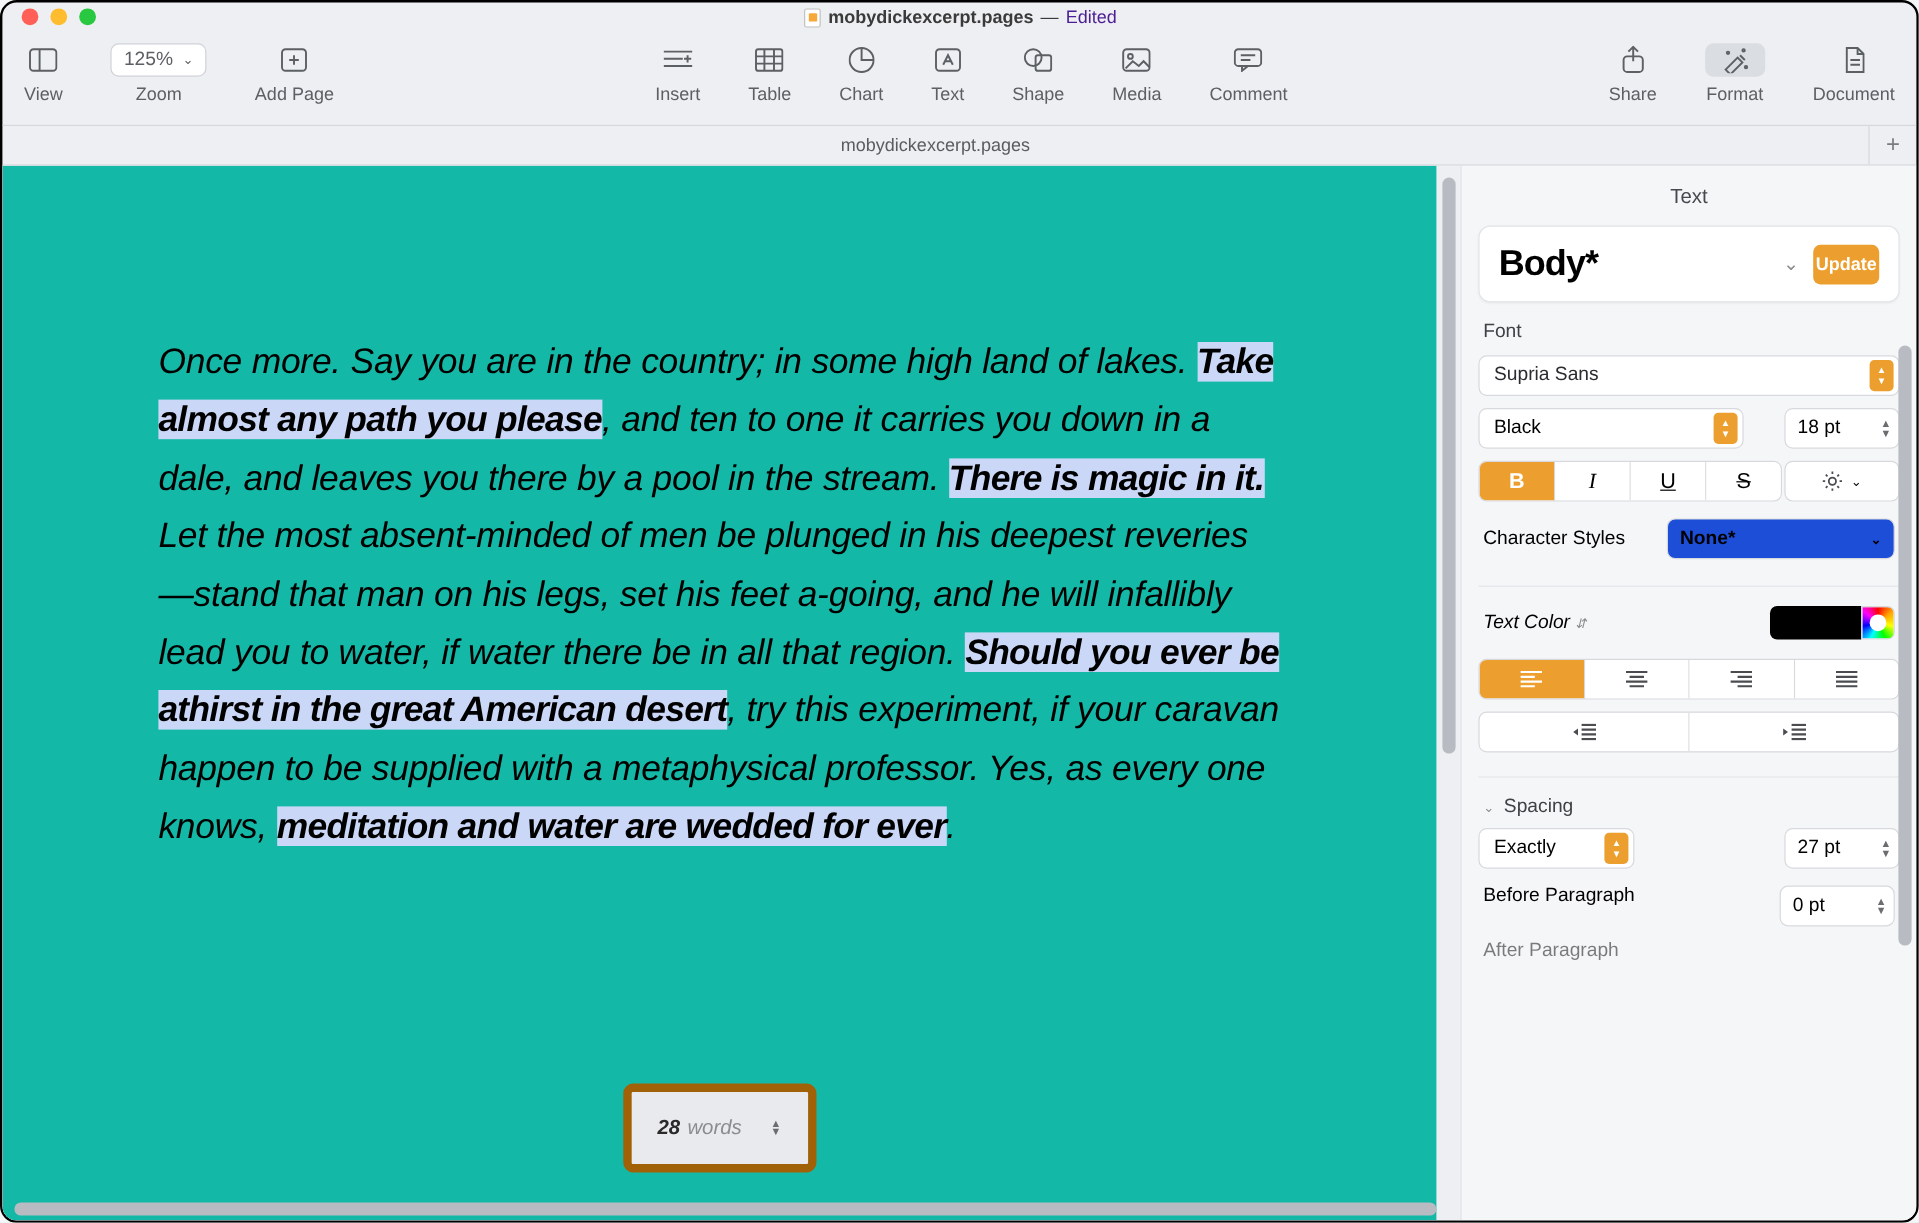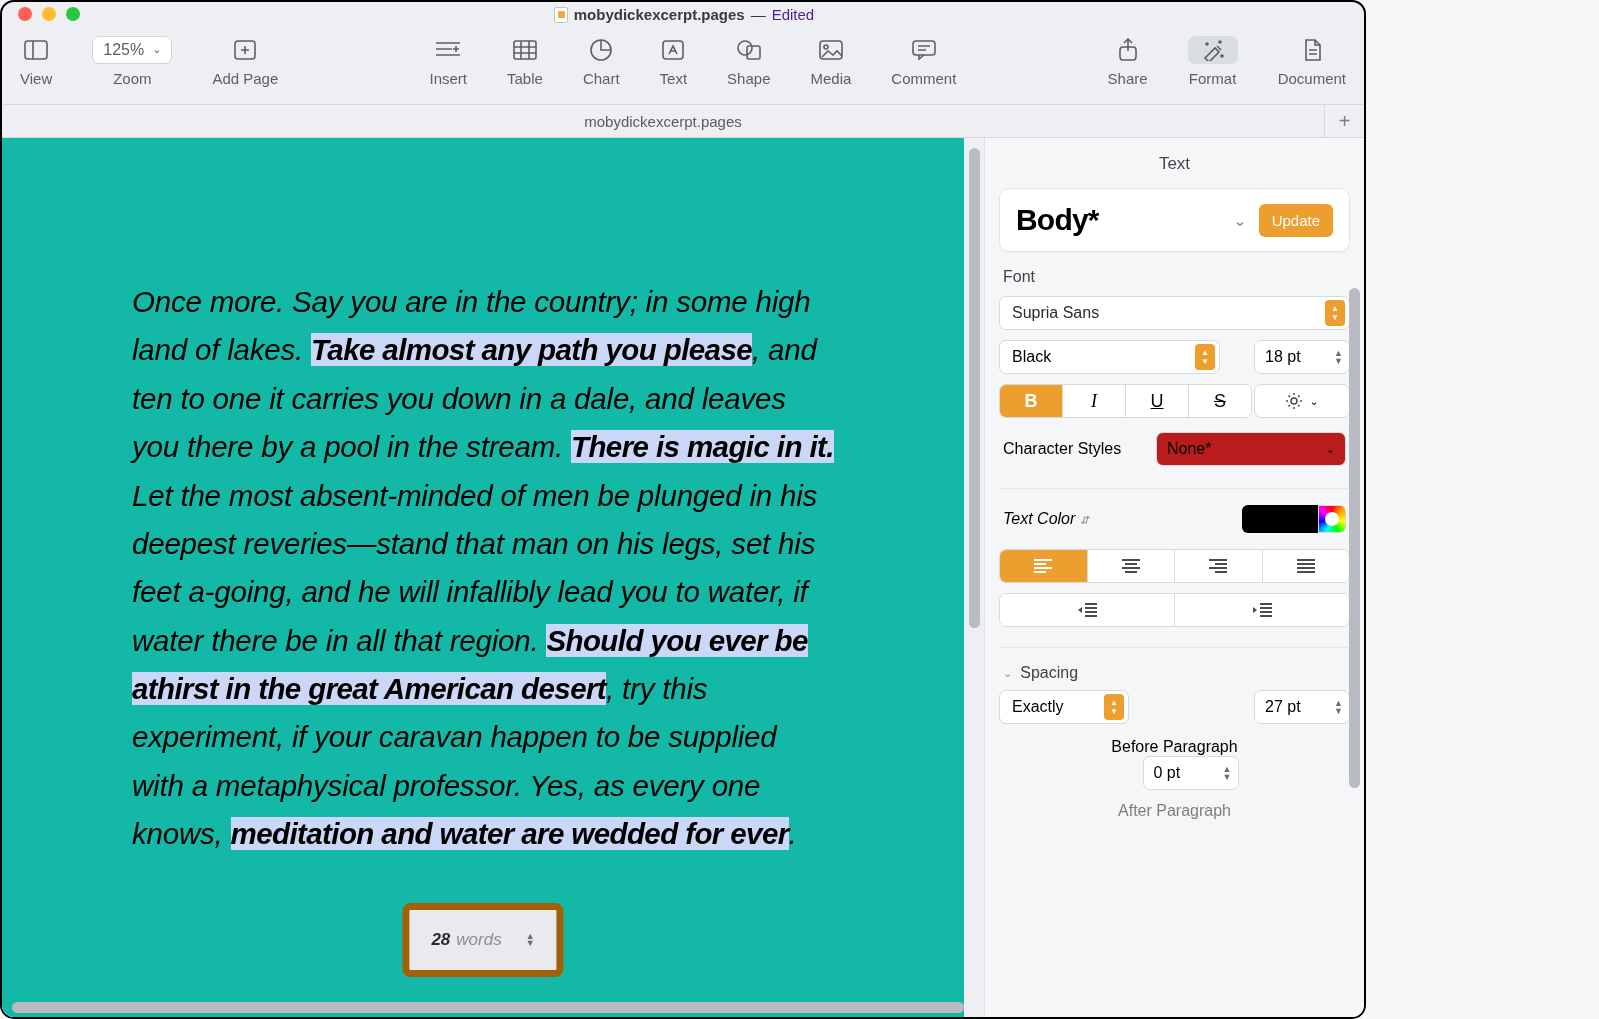--- a/index.html
+++ b/index.html
@@ -1,17 +1,17 @@
 <!DOCTYPE html>
 <html><head>
 <meta charset="utf-8">
 <style>
   * { box-sizing: border-box; margin: 0; padding: 0; }
   html, body { width: 1599px; height: 1019px; font-family: -apple-system, BlinkMacSystemFont, "Helvetica Neue", Arial, sans-serif; background: #f5f6f8; overflow: hidden; }
-  .window { width: 1366px; height: 1019px; border: 2.5px solid #000; border-radius: 14px; background: #edeff2; display: flex; flex-direction: column; overflow: hidden; }
+  .window { width: 1599px; height: 1019px; border: 2.5px solid #000; border-radius: 14px; background: #edeff2; display: flex; flex-direction: column; overflow: hidden; }
 
   .titlebar { height: 24px; display: flex; align-items: center; padding: 0 16px; gap: 10px; }
   .traffic { display: flex; gap: 10px; }
   .dot { width: 14px; height: 14px; border-radius: 50%; }
   .dot.red { background:#ff5f57;} .dot.yellow{background:#febc2e;} .dot.green{background:#28c840;}
   .title { flex: 1; text-align: center; font-size: 15px; color:#3a3a3a; display:flex; justify-content:center; gap:6px;}
   .title .edited{ color:#4c1d95;}
   .doc-ico{ width:14px; height:16px; background:linear-gradient(#fff,#fff); border:1px solid #c3c3c3; border-radius:2px; display:inline-block; position:relative; top:1px;}
   .doc-ico::after{content:""; position:absolute; left:3px; top:3px; width:7px; height:7px; background:#f7a83b; border-radius:1px;}
 
@@ -40,21 +40,21 @@
   .words-pill{ position:absolute; left:50%; transform:translateX(-50%); bottom:40px; background:#e8eaee; border:7px solid #a16207; border-radius:8px; padding:20px 22px; font-size:17px; color:#8a8c90; display:flex; align-items:center; gap:6px;}
   .words-pill b{ color:#2a2a2a; font-weight:700;}
   .stepper-sm{ margin-left:18px; display:flex; flex-direction:column; line-height:7px; font-size:9px; color:#6a6c70;}
 
   .inspector{ width:380px; background:#f5f6f8; border-left:1px solid #e0e2e6; display:flex; flex-direction:column; position:relative;}
   .ins-title{ text-align:center; font-size:17px; color:#46494d; padding:16px 0 14px 0;}
   .card{ margin:0 14px 16px 14px; background:#fff; border:1px solid #e2e4e8; border-radius:10px; padding:14px 16px; display:flex; align-items:center; justify-content:space-between; box-shadow:0 1px 2px rgba(0,0,0,0.04);}
   .style-name{ font-size:30px; font-weight:900; letter-spacing:-0.8px;}
   .card-right{ display:flex; align-items:center; gap:12px;}
   .chev-dn{ color:#8a8c90;}
-  .btn-orange{ background:#ec9f2e; color:#fff; border:none; border-radius:6px; padding:8px 13px; font-size:15px; font-weight:400;}
+  .btn-orange{ background:#ec9f2e; color:#fff; border:none; border-radius:6px; padding:8px 2px; font-size:15px; font-weight:700;}
   .seg{ margin:0 14px 18px 14px; display:flex; border:1px solid #d7d9dd; border-radius:8px; overflow:hidden; height:34px;}
   .seg > div{ flex:1; display:flex; align-items:center; justify-content:center; font-size:16px; color:#3d3f43; border-right:1px solid #d7d9dd;}
   .seg > div:last-child{border-right:none;}
   .seg .active{ background:#fff; font-weight:500;}
   .seg :not(.active){ background:#eceef1;}
   .sec-label{ margin:0 18px 10px 18px; font-size:16px; color:#3f4145;}
   .select{ margin:0 14px 10px 14px; height:34px; border:1px solid #d7d9dd; border-radius:7px; background:#fff; display:flex; align-items:center; padding:0 4px 0 12px; font-size:16px; color:#2a2c30; justify-content:space-between;}
   .orange-step{ width:20px; background:#ec9f2e; border-radius:4px; display:flex; flex-direction:column; align-items:center; justify-content:center; height:26px; color:#fff; font-size:8px; line-height:8px; gap:1px;}
   .row{ margin:0 14px 10px 14px; display:flex; gap:2px;}
   .mini-select{ flex:1; height:34px; border:1px solid #d7d9dd; border-radius:7px; background:#fff; display:flex; align-items:center; padding:0 4px 0 12px; font-size:16px; justify-content:space-between;}
@@ -62,39 +62,39 @@
   .grey-step{ display:flex; flex-direction:column; font-size:9px; line-height:8px; color:#6a6c70; padding:0 4px;}
   .bius{ display:flex; height:34px; border:1px solid #d7d9dd; border-radius:7px; overflow:hidden; flex:1;}
   .bius > div{ flex:1; display:flex; align-items:center; justify-content:center; font-size:18px; border-right:1px solid #d7d9dd; background:#fff;}
   .bius > div:last-child{border-right:none;}
   .bius .on{ background:#ec9f2e; color:#fff; font-weight:800;}
   .italic{font-style:italic; font-family:Georgia,serif;}
   .uline{text-decoration:underline;}
   .strk{text-decoration:line-through;}
   .gear-btn{ width:96px; height:34px; border:1px solid #d7d9dd; border-radius:7px; background:#fff; display:flex; align-items:center; justify-content:center; gap:6px;}
   .char-row{ margin:4px 18px 16px 18px; display:flex; align-items:center; justify-content:space-between; font-size:16px;}
-  .char-sel{ width:190px; height:34px; border:1px solid #d7d9dd; border-radius:7px; background:#b91c1c; display:flex; align-items:center; padding:0 10px; justify-content:space-between; font-size:16px;}
+  .char-sel{ width:190px; height:34px; border:1px solid #d7d9dd; border-radius:7px; background:#1d4ed8; display:flex; align-items:center; padding:0 10px; justify-content:space-between; font-size:16px;font-weight:bold;}
   .divider{ margin:6px 14px 16px 14px; height:1px; background:#e4e6ea;}
   .color-row{ margin:0 18px 16px 18px; display:flex; align-items:center; justify-content:space-between; font-size:16px;font-style:italic;}
   .color-ctrl{ display:flex; align-items:center; gap:0;}
   .swatch{ width:76px; height:28px; background:#000; border-radius:6px 0 0 6px;}
   .wheel{ width:28px; height:28px; border-radius:0 6px 6px 0; background:conic-gradient(red,orange,yellow,lime,cyan,blue,magenta,red); border:1px solid #d7d9dd; position:relative;}
   .wheel::after{content:"";position:absolute;left:6px;top:6px;width:14px;height:14px;border-radius:50%;background:#fff;}
   .align{ display:flex; height:34px; border:1px solid #d7d9dd; border-radius:7px; overflow:hidden; margin:0 14px 10px 14px;}
   .align > div{ flex:1; border-right:1px solid #d7d9dd; background:#fff; display:flex; align-items:center; justify-content:center;}
   .align > div:last-child{border-right:none;}
   .align .on{ background:#ec9f2e; }
   .align svg{ color:#4a4c50;}
   .align .on svg{ color:#fff;}
   .indent{ display:flex; height:34px; border:1px solid #d7d9dd; border-radius:7px; overflow:hidden; margin:0 14px 14px 14px;}
   .indent > div{ flex:1; border-right:1px solid #d7d9dd; background:#fff; display:flex; align-items:center; justify-content:center;}
   .indent > div:last-child{border-right:none;}
   .disc{ margin:0 18px 8px 18px; display:flex; align-items:center; gap:8px; font-size:16px; color:#3f4145;}
   .caret-sm{ font-size:11px; color:#8a8c90;}
-  .sp-row{ margin:4px 18px 8px 18px; display:flex; align-items:center; justify-content:space-between; font-size:16px;flex-direction:column;}
+  .sp-row{ margin:4px 18px 8px 18px; display:flex; align-items:flex-start; justify-content:space-between; font-size:16px;}
   .ins-scroll{ position:absolute; right:4px; top:150px; width:11px; height:500px; background:#b8bbc1; border-radius:6px;}
 </style>
 </head>
 <body>
 
 <div class="window">
 
   <div class="titlebar">
     <div class="traffic">
       <div class="dot red"></div>

